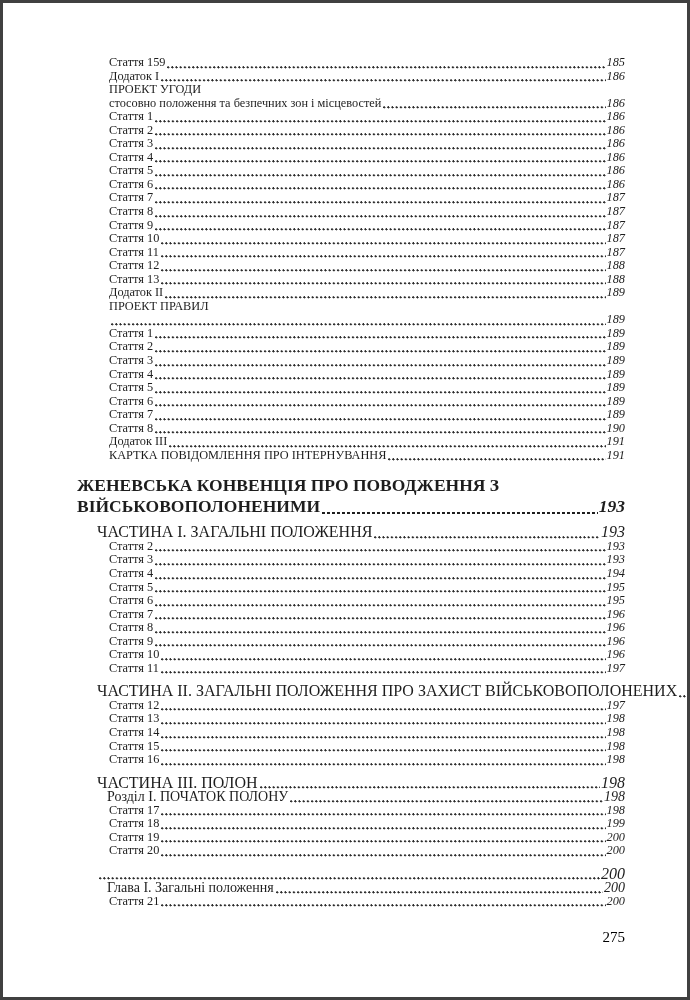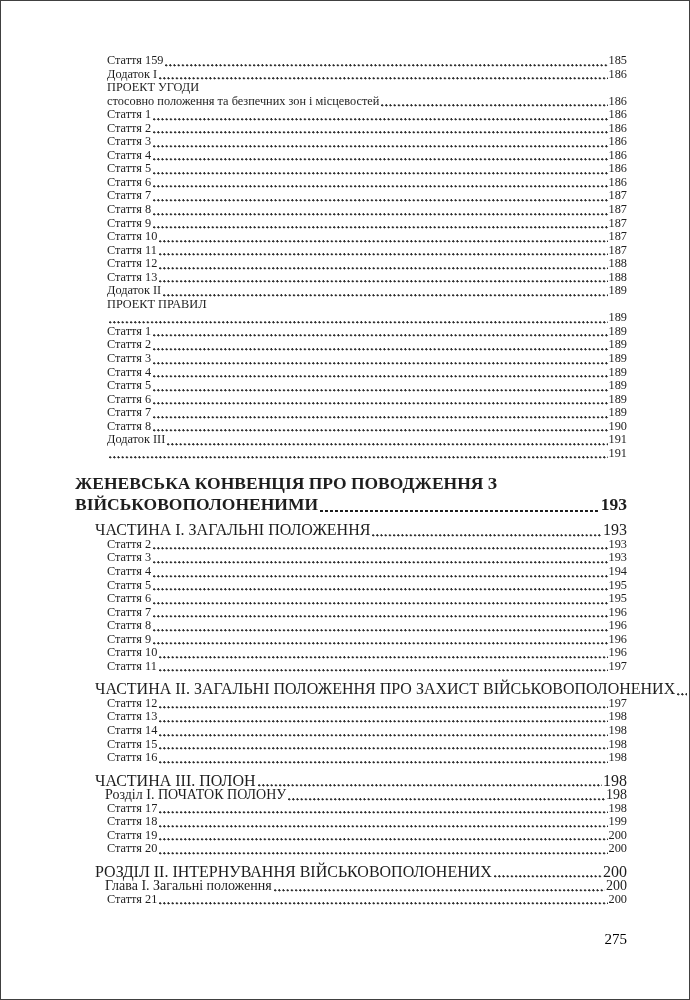--- a/index.html
+++ b/index.html
@@ -1,30 +1,30 @@
 <!DOCTYPE html>
 <html><head>
 <meta charset="utf-8">
 <style>
   html,body { margin:0; padding:0; background:#fff; }
   .page {
     position:relative; width:690px; height:1000px; box-sizing:border-box;
-    background:#ffffff; border:1px solid #404040; overflow:hidden;
+    background:#ffffff; border:3px solid #404040; overflow:hidden;
     font-family:"Liberation Serif", serif; color:#1d1d1d;
   }
   .toc { position:absolute; top:53px; left:0; right:62px; }
   .row { display:flex; align-items:baseline; line-height:13.55px; font-size:12.3px; margin-left:106px; }
   .row .label { white-space:nowrap; }
   .leader {
     flex:1 1 auto; min-width:10px; align-self:flex-end;
     height:4px; margin:0 1px 1px 2px;
     background-image:radial-gradient(circle at 1.1px 2.4px, #2b2b2b 0.95px, rgba(0,0,0,0) 1.25px);
     background-size:4.2px 4px; background-repeat:repeat-x;
   }
-  .pagenum { white-space:nowrap; }
+  .pagenum { white-space:nowrap;font-style:italic; }
   .row.section { margin-left:104px; font-size:14px; }
   .row.part { margin-left:94px; font-size:16px; line-height:15.5px;align-items:center; }
   .row.title { margin-left:74px; font-weight:bold; font-size:17.5px; line-height:20.5px; }
   .row.title .leader {
     height:5px;
     background-image:radial-gradient(circle at 1.4px 3px, #1d1d1d 1.2px, rgba(0,0,0,0) 1.5px);
     background-size:5px 5px;
   }
   .row.gap { margin-top:8px; }
   .row.gap-large { margin-top:13px; }
@@ -172,20 +172,21 @@
         <span class="label">Стаття 8</span>
         <span class="leader"></span>
         <span class="pagenum">190</span>
       </div>
       <div class="row article">
         <span class="label">Додаток III</span>
         <span class="leader"></span>
         <span class="pagenum">191</span>
       </div>
       <div class="row article">
+        <span class="label">КАРТКА ПОВІДОМЛЕННЯ ПРО ІНТЕРНУВАННЯ</span>
         <span class="leader"></span>
         <span class="pagenum">191</span>
       </div>
       <div class="row title nopage gap-large">
         <span class="label">ЖЕНЕВСЬКА КОНВЕНЦІЯ ПРО ПОВОДЖЕННЯ З</span>
       </div>
       <div class="row title">
         <span class="label">ВІЙСЬКОВОПОЛОНЕНИМИ</span>
         <span class="leader"></span>
         <span class="pagenum">193</span>
@@ -299,21 +300,20 @@
         <span class="label">Стаття 19</span>
         <span class="leader"></span>
         <span class="pagenum">200</span>
       </div>
       <div class="row article">
         <span class="label">Стаття 20</span>
         <span class="leader"></span>
         <span class="pagenum">200</span>
       </div>
       <div class="row part gap">
-        <span class="label">РОЗДІЛ II. ІНТЕРНУВАННЯ ВІЙСЬКОВОПОЛОНЕНИХ</span>
         <span class="leader"></span>
         <span class="pagenum">200</span>
       </div>
       <div class="row section">
         <span class="label">Глава I. Загальні положення</span>
         <span class="leader"></span>
         <span class="pagenum">200</span>
       </div>
       <div class="row article">
         <span class="label">Стаття 21</span>

